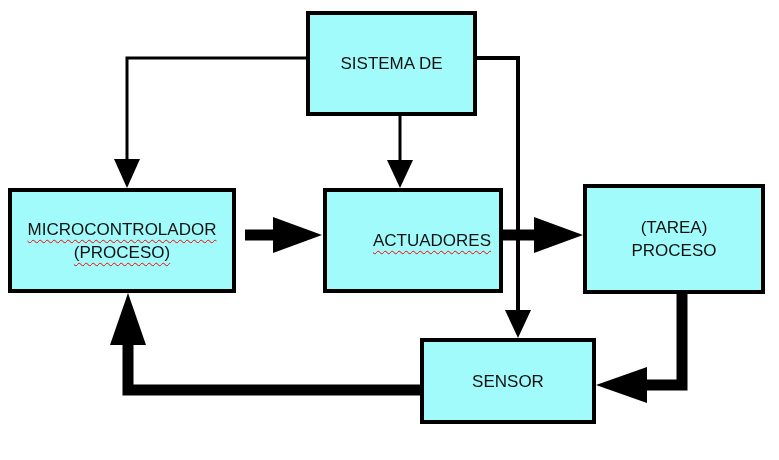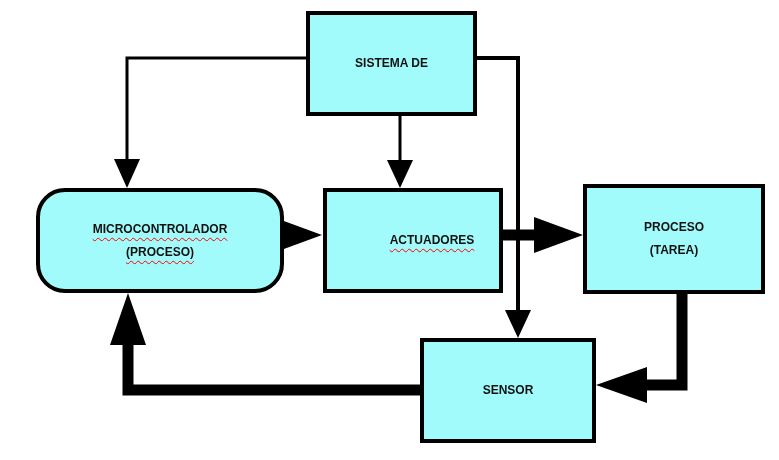--- a/index.html
+++ b/index.html
@@ -29,25 +29,24 @@
     background: var(--box_fill);
     border: 4px solid var(--line);
     display: flex;
     align-items: center;
     justify-content: center;
     text-align: center;
   }
   .label { display: block; }
   .line {
     display: block;
-    font-size: 12px;
+    font-size: 17px;
     line-height: 23px;
     color: var(--text);
     white-space: nowrap;
-    font-weight: bold;
   }
   .sq {
     text-decoration-line: underline;
     text-decoration-style: wavy;
     text-decoration-color: var(--misspell);
     text-decoration-thickness: 1px;
     text-underline-offset: 4px;
   }
   .thin  { stroke: var(--line); stroke-width: 3px;  fill: none; }
   .thin4 { stroke: var(--line); stroke-width: 4px;  fill: none; }
@@ -96,39 +95,39 @@
       <polygon class="head" points="110,345 146,345 128,293"></polygon>
     </g>
   </svg>
 
   <div class="box" style="left:306px; top:11px; width:171px; height:105px;">
     <div class="label">
       <span class="line">SISTEMA DE</span>
     </div>
   </div>
 
-  <div class="box" style="left:36px; top:188px; width:248px; height:105px;border-radius:29px;">
+  <div class="box" style="left:8px; top:188px; width:228px; height:105px;">
     <div class="label">
       <span class="line sq">MICROCONTROLADOR</span>
       <span class="line sq">(PROCESO)</span>
     </div>
   </div>
 
   <div class="box" style="left:323px; top:188px; width:180px; height:105px;padding-left:38px;">
     <div class="label">
       <span class="line sq">ACTUADORES</span>
     </div>
   </div>
 
   <div class="box" style="left:583px; top:184px; width:182px; height:110px;">
     <div class="label">
+      <span class="line">(TAREA)</span>
       <span class="line">PROCESO</span>
-      <span class="line">(TAREA)</span>
     </div>
   </div>
 
-  <div class="box" style="left:420px; top:338px; width:176px; height:105px;justify-content:center;">
+  <div class="box" style="left:420px; top:338px; width:176px; height:86px;justify-content:center;">
     <div class="label">
       <span class="line">SENSOR</span>
     </div>
   </div>
 
 </div>
 
 </body></html>

